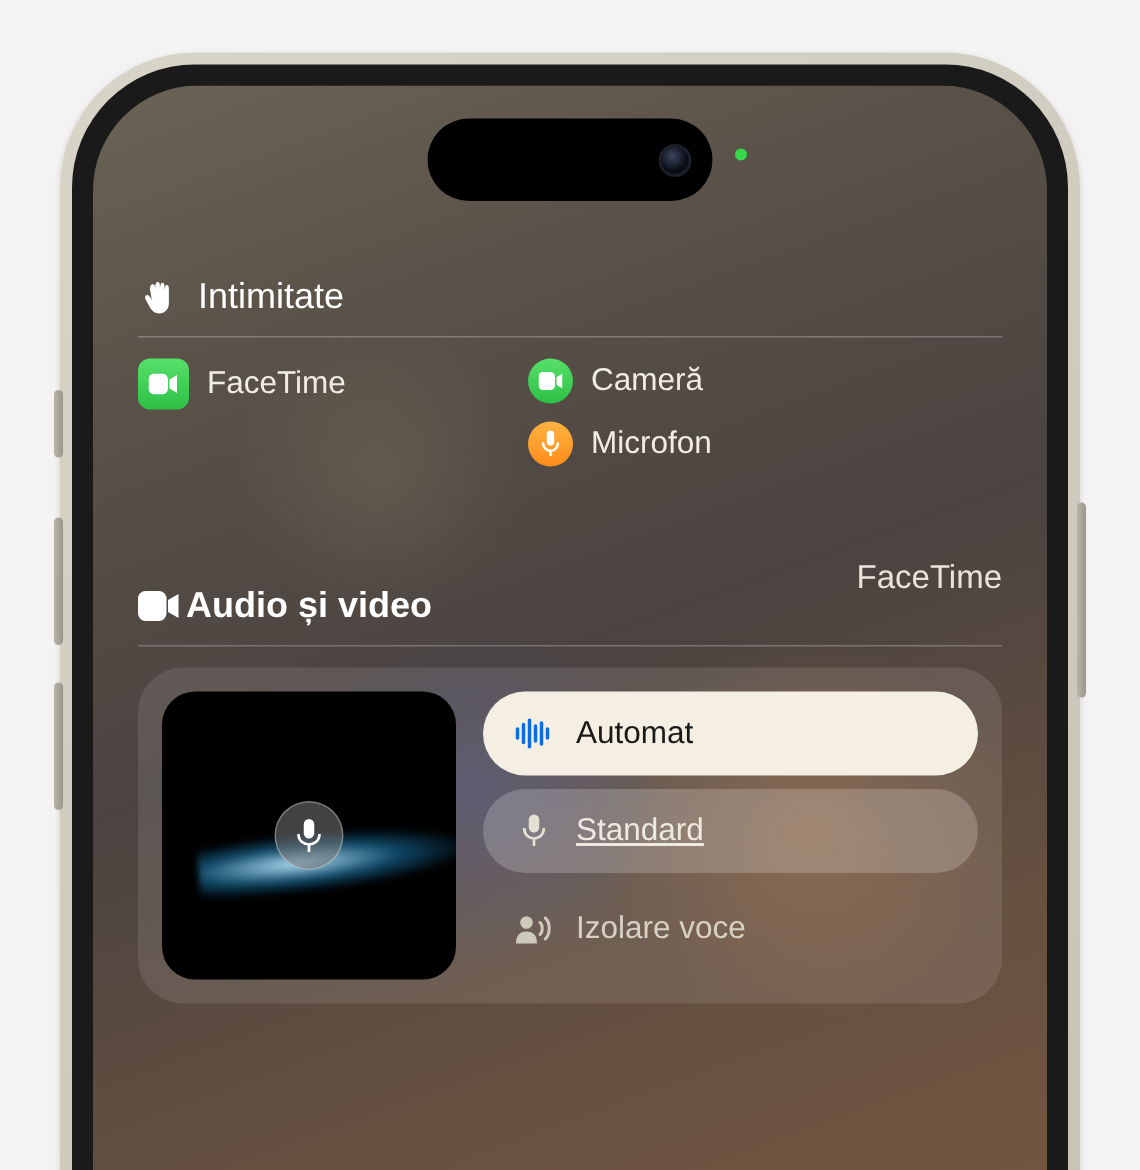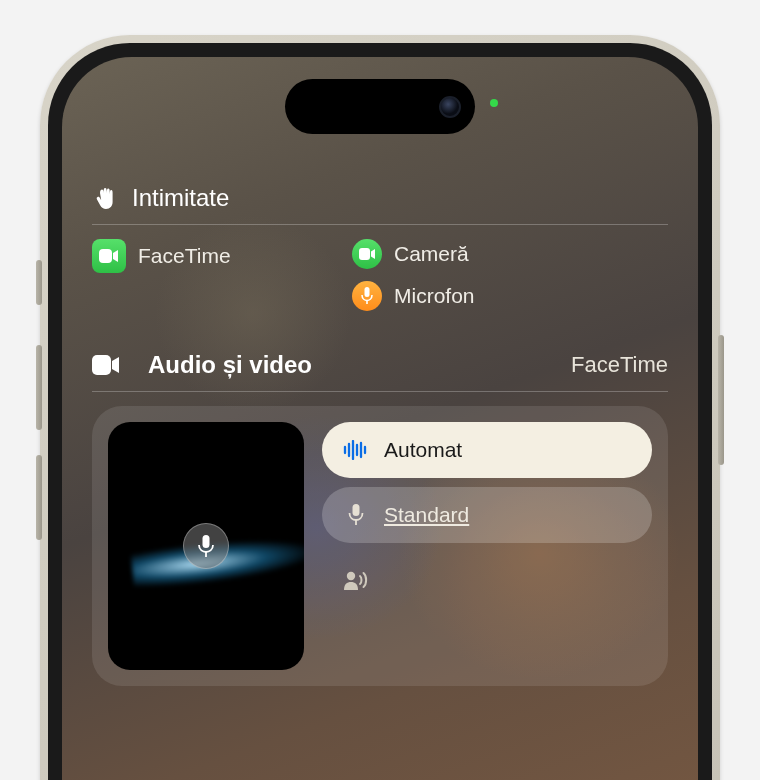--- a/index.html
+++ b/index.html
@@ -120,29 +120,29 @@
     .bg-orange { background: linear-gradient(180deg, #ffb340, #ff8c1a); }
     .circular { border-radius: 50%; width: 30px; height: 30px; }
     .av-header {
       display: flex;
       justify-content: space-between;
       align-items: center;
       font-size: 24px;
       font-weight: 600;
       padding-bottom: 12px;
     }
-    .av-left { display: flex; align-items: center; gap: 28px; }
+    .av-left { display: flex; align-items: center; gap: 4px; margin-top: 39px; }
     .av-right { font-weight: 400; font-size: 22px; color: #e8e4da; }
     .av-panel {
       background: rgba(255,255,255,0.10);
       border-radius: 30px;
       padding: 16px;
       display: flex;
       gap: 18px;
-      height: 280px;
+      height: 224px;
     }
     .preview {
       width: 196px;
       height: 100%;
       background: #000;
       border-radius: 22px;
       position: relative;
       overflow: hidden;
     }
     .preview-glow {
@@ -308,20 +308,21 @@
 
             <div class="option opt-plain">
               <span class="icon-slot">
                 <svg width="26" height="22" viewBox="0 0 26 22">
                   <circle cx="8" cy="7" r="4.2" fill="#cfc9bc"></circle>
                   <path d="M1 21 C1 15 4 13 8 13 C12 13 15 15 15 21" fill="#cfc9bc"></path>
                   <path d="M17 7 C19 8.5 19 13.5 17 15" stroke="#cfc9bc" stroke-width="2" fill="none" stroke-linecap="round"></path>
                   <path d="M20.5 4 C24 7 24 15 20.5 18" stroke="#cfc9bc" stroke-width="2" fill="none" stroke-linecap="round"></path>
                 </svg>
               </span>
+              <span>Izolare voce</span>
             </div>
 
 
           </div>
         </div>
 
       </div>
     </div>
   </div>
 </div>

